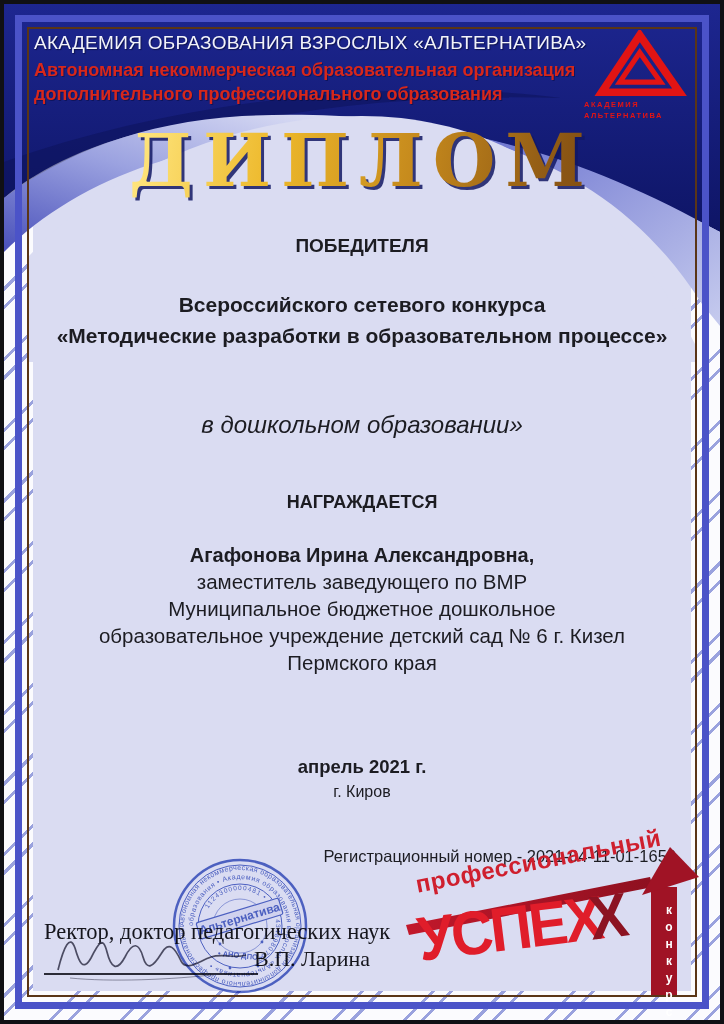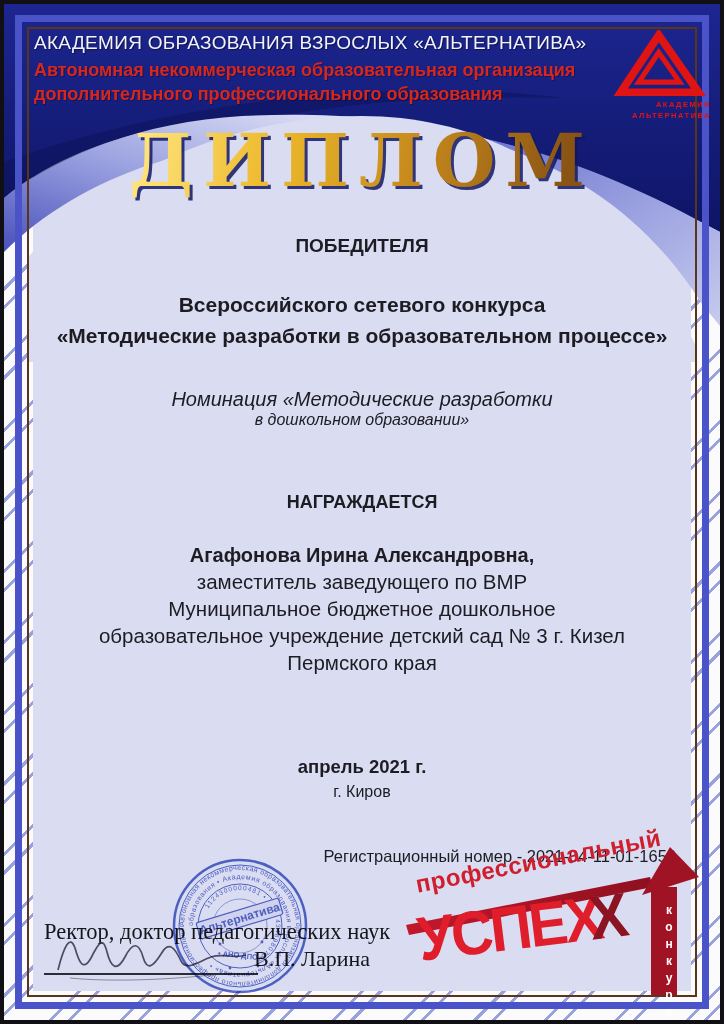--- a/index.html
+++ b/index.html
@@ -15,40 +15,40 @@
   }
   .content-bg{position:absolute;left:29px;top:29px;right:29px;bottom:29px;background:#dadcf2;z-index:1;}
   .header-art{position:absolute;left:0px;top:0px;width:716px;height:358px;z-index:2;}
   .frame-blue{position:absolute;left:11px;top:11px;right:11px;bottom:11px;border:7px solid #4b53c8;z-index:3;pointer-events:none;}
   .frame-brown{position:absolute;left:23px;top:23px;right:23px;bottom:23px;border:2px solid #5a3517;z-index:3;pointer-events:none;}
 
   .hdr{position:absolute;left:30px;right:70px;top:28px;z-index:6;text-align:left;}
   .hdr .l1{font-size:19px;color:#f2f3fa;letter-spacing:.3px;margin-bottom:4px;text-shadow:1px 1px 1px rgba(0,0,20,.5);}
   .hdr .l2{font-size:18px;font-weight:bold;color:#d7271b;line-height:1.35;text-shadow:1px 1px 0 rgba(0,0,30,.35);}
 
-  .logo{position:absolute;left:595px;top:26px;width:112px;z-index:6;text-align:right;}
+  .logo{position:absolute;left:580px;top:26px;width:112px;z-index:6;text-align:left;}
   .logo .cap{font-size:7.5px;font-weight:bold;color:#e11414;letter-spacing:1.5px;line-height:1.45;}
 
   .title{
     position:absolute;left:0;right:0;top:114px;z-index:6;text-align:center;
     font-family:"DejaVu Serif","Liberation Serif",serif;font-weight:bold;
     font-size:72px;letter-spacing:10px;
     background:linear-gradient(100deg,#f7c91e 0%,#ffe781 18%,#edb82a 38%,#c4881c 58%,#8a5514 78%,#6b3d10 100%);
     -webkit-background-clip:text;background-clip:text;color:transparent;
     filter:drop-shadow(3px 3px 0 rgba(18,24,100,.85));
   }
 
   .t{position:absolute;left:40px;right:40px;text-align:center;color:#1c1c22;z-index:6;}
   .b{font-weight:bold;}
   .i{font-style:italic;}
   .t-sub   {top:231px;font-size:19px;}
   .t-c1    {top:289px;font-size:21px;}
   .t-c2    {top:320px;font-size:21px;}
   .t-n1    {top:384px;font-size:20px;}
-  .t-n2    {top:407px;font-size:16px;}
+  .t-n2    {top:407px;font-size:24px;}
   .t-aw    {top:488px;font-size:18px;}
   .t-name  {top:540px;font-size:20px;}
   .t-pos   {top:566px;font-size:20.5px;}
   .t-org1  {top:593px;font-size:20.5px;}
   .t-org2  {top:620px;font-size:20.5px;}
   .t-org3  {top:647px;font-size:20.5px;}
   .t-date  {top:752px;font-size:18.5px;}
   .t-city  {top:779px;font-size:16px;}
   .t-reg   {top:818px;font-size:16.5px;text-align:right;right:44px;margin-top:25px;}
 
@@ -115,27 +115,26 @@
     </svg>
     <div class="cap">АКАДЕМИЯ</div>
     <div class="cap">АЛЬТЕРНАТИВА</div>
   </div>
 
   <div class="title">ДИПЛОМ</div>
 
   <div class="t t-sub b">ПОБЕДИТЕЛЯ</div>
   <div class="t t-c1 b">Всероссийского сетевого конкурса</div>
   <div class="t t-c2 b">«Методические разработки в образовательном процессе»</div>
-  <div class="t t-n1 i">Номинация «Методические разработки</div>
   <div class="t t-n2 i">в дошкольном образовании»</div>
   <div class="t t-name b">Агафонова Ирина Александровна,</div>
   <div class="t t-aw b">НАГРАЖДАЕТСЯ</div>
   <div class="t t-pos">заместитель заведующего по ВМР</div>
   <div class="t t-org1">Муниципальное бюджетное дошкольное</div>
-  <div class="t t-org2">образовательное учреждение детский сад № 3 г. Кизел</div>
+  <div class="t t-org2">образовательное учреждение детский сад № 6 г. Кизел</div>
   <div class="t t-org3">Пермского края</div>
   <div class="t t-date b">апрель 2021 г.</div>
   <div class="t t-city">г. Киров</div>
   <div class="t t-reg">Регистрационный номер - 2021-04-11-01-1656</div>
 
   <div class="rector">Ректор, доктор педагогических наук</div>
   <div class="larina">В.П. Ларина</div>
   <div class="sig-line"></div>
   <svg class="sig-svg" width="200" height="58" viewBox="0 0 200 58" aria-hidden="true">
     <path d="M8,44 C14,20 20,8 25,22 C29,36 33,46 41,32 C49,16 53,10 57,26 C61,42 67,46 75,31

